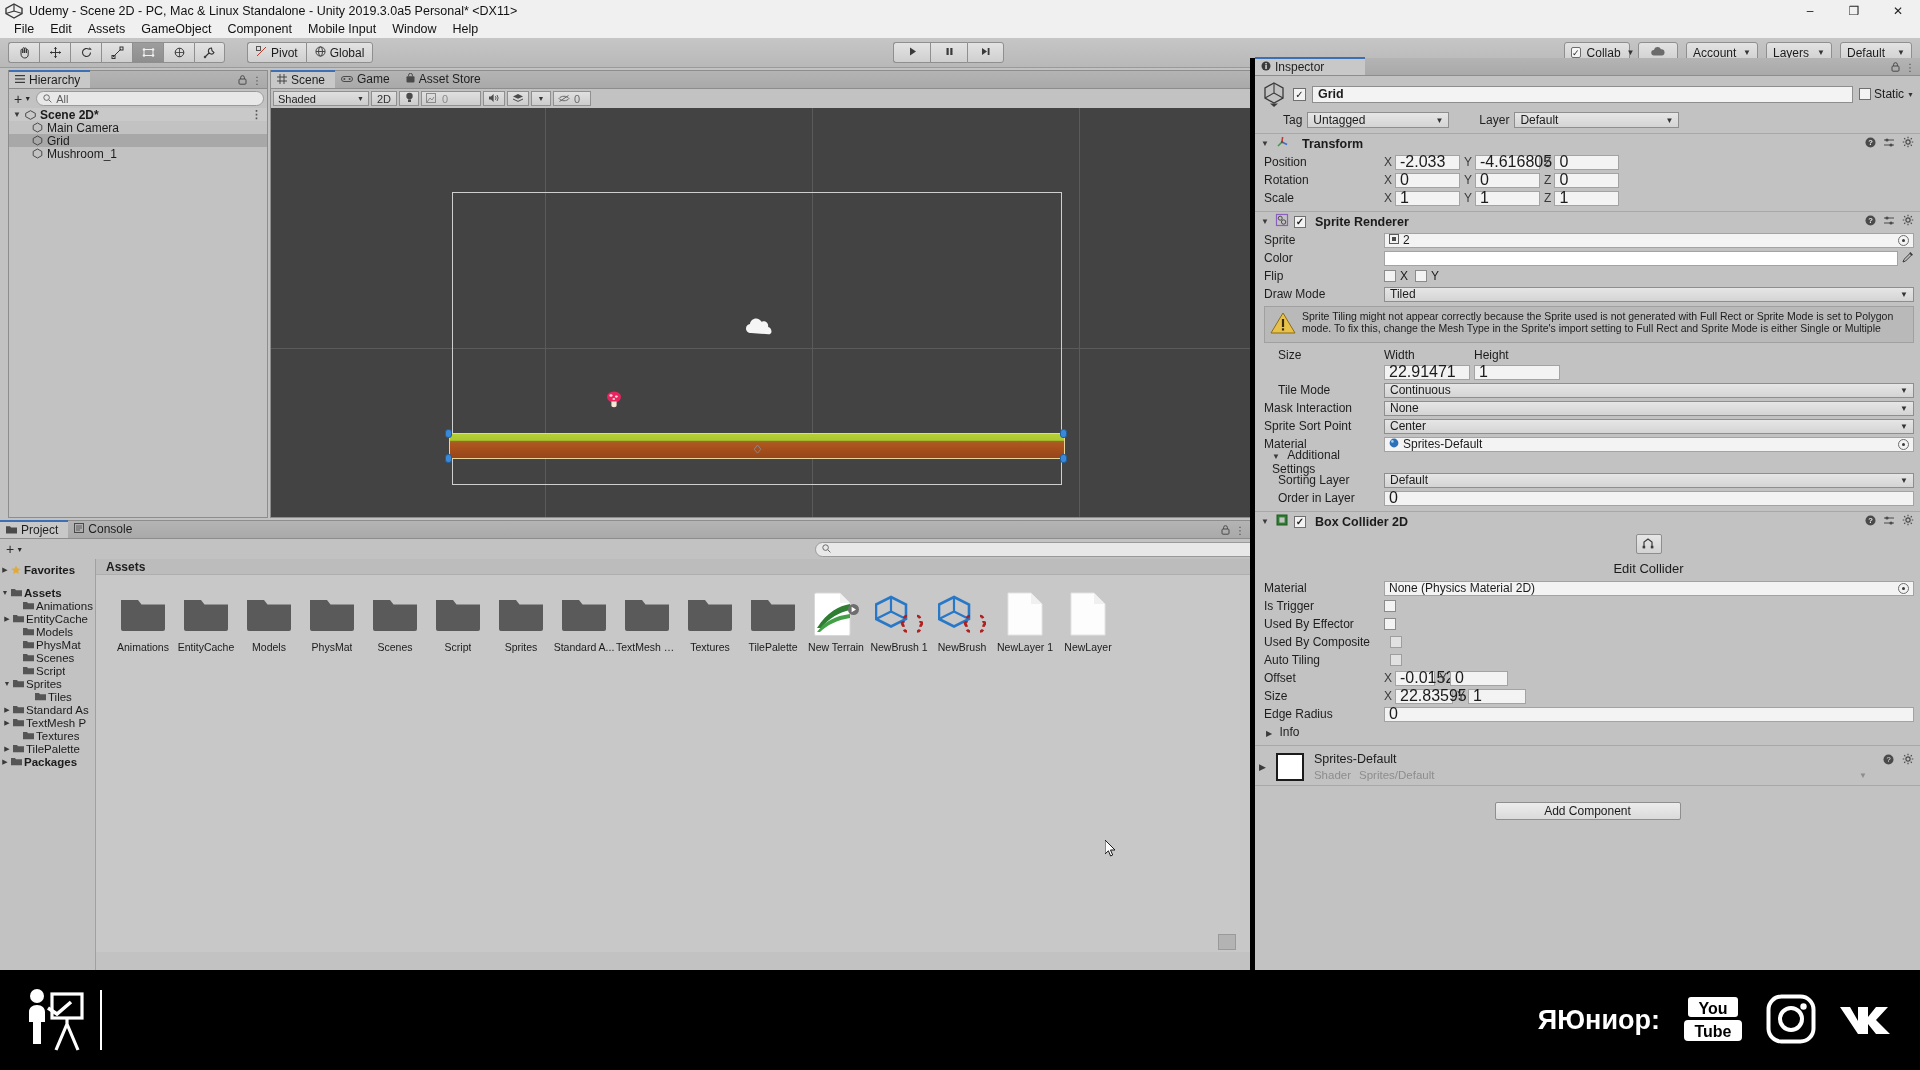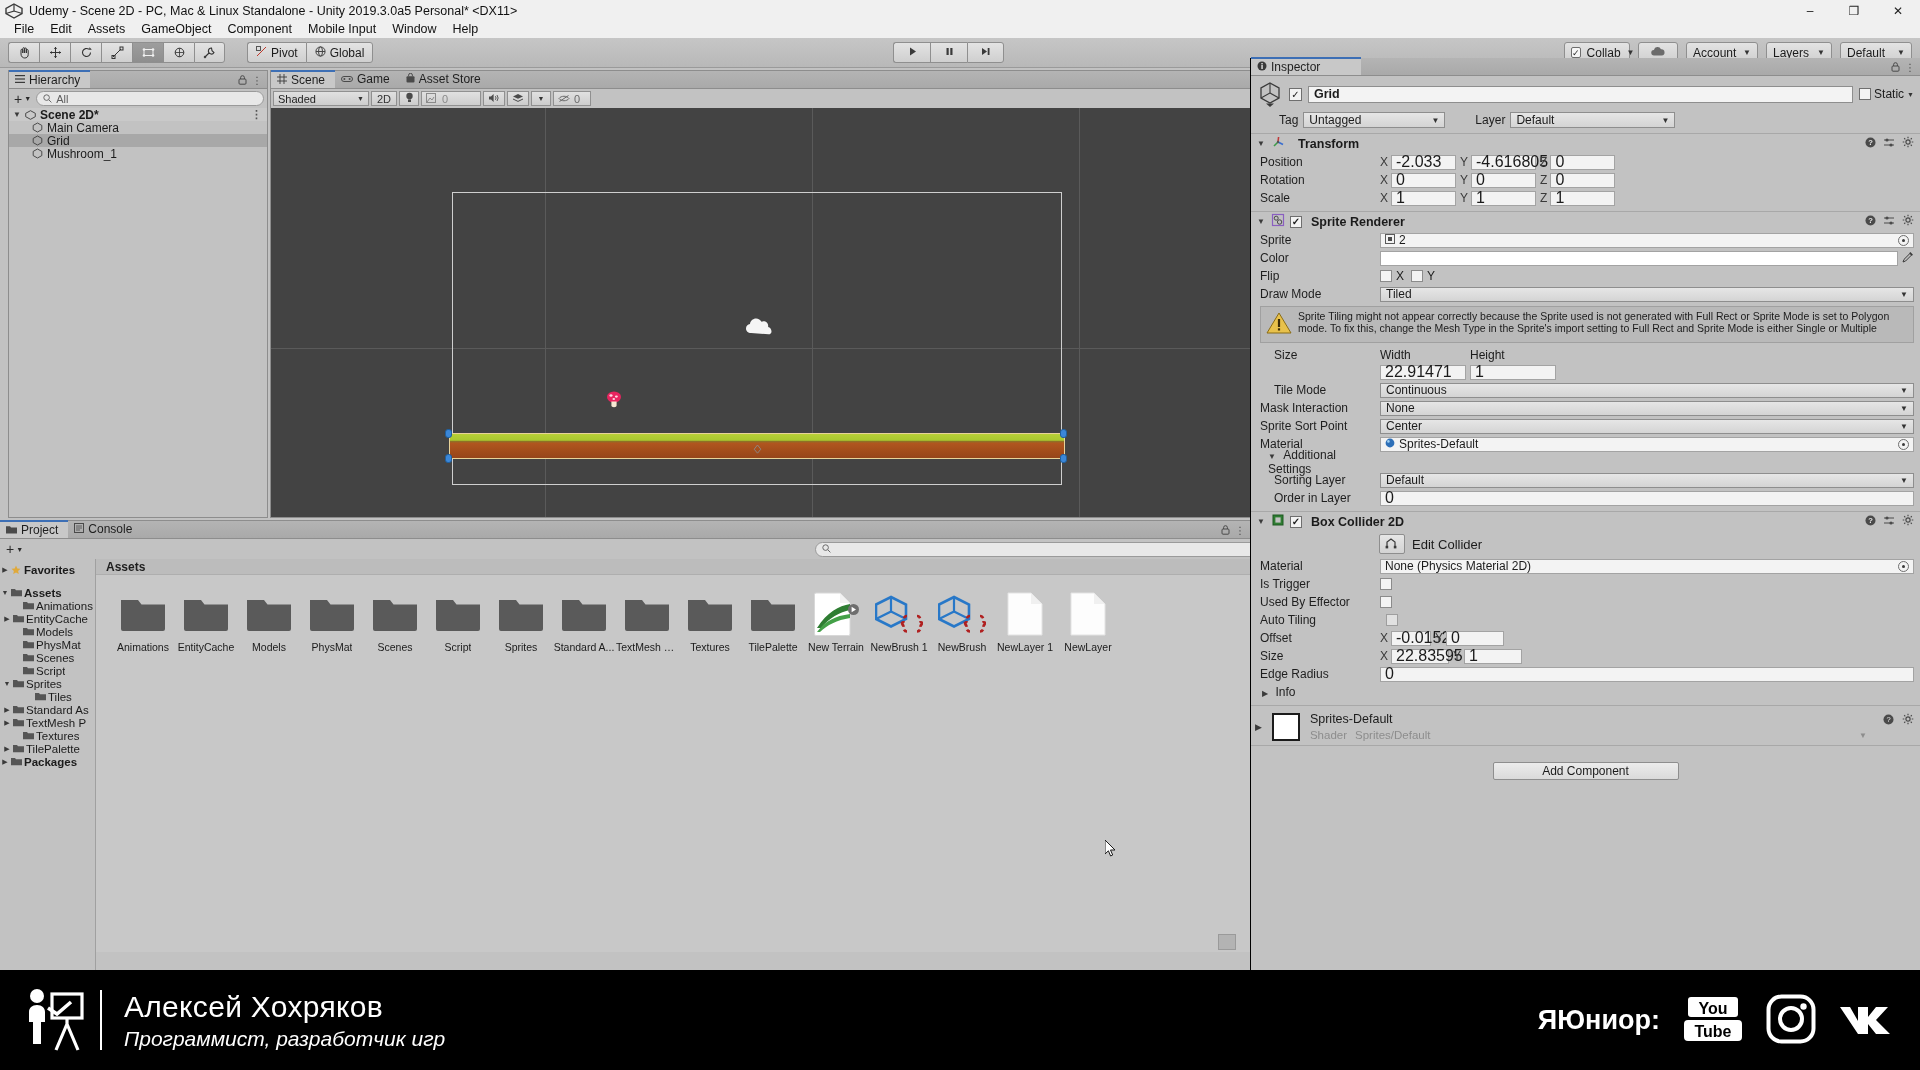--- a/index.html
+++ b/index.html
@@ -146,21 +146,21 @@
                 font-size:12px; font-weight:bold; color:#1e1e1e; border-bottom:1px solid #aeaeae;}
   .asset-grid { display:flex; flex-wrap:wrap; padding:14px 16px 0 16px; gap:0px; }
   .asset-item { width:62px; margin-right:1px; display:flex; flex-direction:column; align-items:center; }
   .asset-ico { height:50px; display:flex; align-items:center; justify-content:center; }
   .asset-lbl { font-size:10.5px; color:#1b1b1b; margin-top:2px; white-space:nowrap; max-width:62px; overflow:hidden;
                text-overflow:ellipsis; text-align:center; }
   .proj-status { position:absolute; left:0; bottom:0; width:100%; height:18px; background:#c2c2c2; }
   .slider-handle { position:absolute; right:14px; bottom:20px; width:18px; height:16px; background:#b3b3b3; border:1px solid #9a9a9a;}
 
   
-  #inspector { left:1250px; top:58px; width:670px; height:912px; background:#c2c2c2; border-left:1px solid #000000; }
+  #inspector { left:1250px; top:58px; width:670px; height:912px; background:#c2c2c2; border-left:5px solid #000000; }
   .insp-body { height:calc(100% - 18px); overflow:hidden; position:relative; }
   .insp-head { background:#c2c2c2; padding:4px 6px 5px 6px; }
   .insp-row1 { display:flex; align-items:center; gap:6px; }
   .cube-ico { width:26px; height:28px; display:flex; align-items:center; justify-content:center; }
   .chk { width:13px; height:13px; background:#f3f3f3; border:1px solid #6f6f6f;
          display:flex; align-items:center; justify-content:center; font-size:10px; color:#1b1b1b; }
   .namefield { flex:1; height:17px; background:#f3f3f3; border:1px solid #8e8e8e; display:flex; align-items:center;
                padding:0 5px; font-weight:bold; font-size:12.5px; }
   .static-wrap { display:flex; align-items:center; gap:3px; font-size:12px; }
   .insp-row2 { display:flex; align-items:center; gap:5px; margin-top:4px; font-size:12px; }
@@ -182,21 +182,21 @@
   .axis .ax { color:#3a3a3a; font-size:12px; }
   .objfield { flex:1; height:15px; background:#f3f3f3; border:1px solid #a3a3a3; display:flex;
               align-items:center; padding:0 4px; gap:4px; font-size:12px; }
   .objfield .pick { margin-left:auto; width:11px; height:11px; border:1px solid #6e6e6e; border-radius:50%;
                     display:flex; align-items:center; justify-content:center; }
   .objfield .pick i { width:3px; height:3px; background:#3a3a3a; border-radius:50%; display:block;}
   .helpbox { margin:3px 6px 4px 9px; background:#b9b9b9; border:1px solid #a0a0a0; display:flex; gap:6px;
              padding:4px 5px; }
   .helpbox .txt { font-size:10.5px; line-height:11.5px; color:#1b1b1b; }
   .cbox { width:12px; height:12px; background:#f3f3f3; border:1px solid #8b8b8b; }
-  .edit-collider-row { display:flex; align-items:center; gap:7px; padding:3px 6px 3px 128px; }
+  .edit-collider-row { display:flex; align-items:center; gap:7px; padding:3px 6px 3px 128px;flex-direction:column; }
   .ec-btn { width:26px; height:20px; background:linear-gradient(#e6e6e6,#d3d3d3); border:1px solid #8e8e8e;
             border-radius:2px; display:flex; align-items:center; justify-content:center; }
   .mat-preview { width:28px; height:28px; background:#fff; border:2px solid #1b1b1b; }
   .addcomp { width:186px; height:18px; margin:10px auto 0 auto; background:linear-gradient(#ececec,#dadada);
              border:1px solid #8e8e8e; border-radius:2px; display:flex; align-items:center; justify-content:center;
              font-size:12px; }
 
   
   .banner { position:absolute; left:0; top:970px; width:1920px; height:100px; background:#000; display:flex; align-items:center; }
   .banner-icon { margin-left:18px; width:72px; height:72px; }
@@ -1301,20 +1301,24 @@
         </div>
         <div class="prow">
           <span class="plabel">Is Trigger</span>
           <span class="cbox"></span>
         </div>
         <div class="prow">
           <span class="plabel">Used By Effector</span>
           <span class="cbox"></span>
         </div>
         <div class="prow">
+          <span class="plabel">Used By Composite</span>
+          <span class="cbox" style="margin-left:6px;opacity:.65"></span>
+        </div>
+        <div class="prow">
           <span class="plabel">Auto Tiling</span>
           <span class="cbox" style="margin-left:6px;opacity:.65"></span>
         </div>
         <div class="prow">
           <span class="plabel">Offset</span>
           <span class="axis">
               <span class="ax">X</span>
             <span class="field" style="width:40px">-0.015281</span>
             </span>
           <span class="axis" style="margin-left:4px">
@@ -1381,24 +1385,20 @@
     <span class="banner-icon">
       <svg width="72" height="72" viewBox="0 0 72 72">
         <circle cx="19" cy="12" r="7" fill="#fff"></circle>
         <path d="M19 21c-5 0-8 3-8 7v10h4v22h8V38h4V28c0-4-3-7-8-7z" fill="#fff"></path>
         <rect x="34" y="10" width="30" height="24" fill="none" stroke="#fff" stroke-width="3.2"></rect>
         <path d="M30 24l9 6 14-12" fill="none" stroke="#fff" stroke-width="3.6"></path>
         <path d="M49 34v6M38 66l11-26 11 26" fill="none" stroke="#fff" stroke-width="3.2"></path>
       </svg>
     </span>
     <span class="banner-sep"></span>
-    <div>
-      <div class="banner-name">Алексей Хохряков</div>
-      <div class="banner-role">Программист, разработчик игр</div>
-    </div>
     <div class="banner-right">
       <span class="banner-brand">ЯЮниор:</span>
       <span>
         <svg width="62" height="46" viewBox="0 0 62 46">
           <rect x="6" y="1" width="50" height="20" rx="3" fill="#fff"></rect>
           <text x="31" y="17.5" font-size="16" font-weight="bold" fill="#000" text-anchor="middle" font-family="Liberation Sans">You</text>
           <rect x="2" y="24" width="58" height="21" rx="4" fill="#fff"></rect>
           <text x="31" y="41" font-size="16" font-weight="bold" fill="#000" text-anchor="middle" font-family="Liberation Sans">Tube</text>
         </svg>
       </span>

